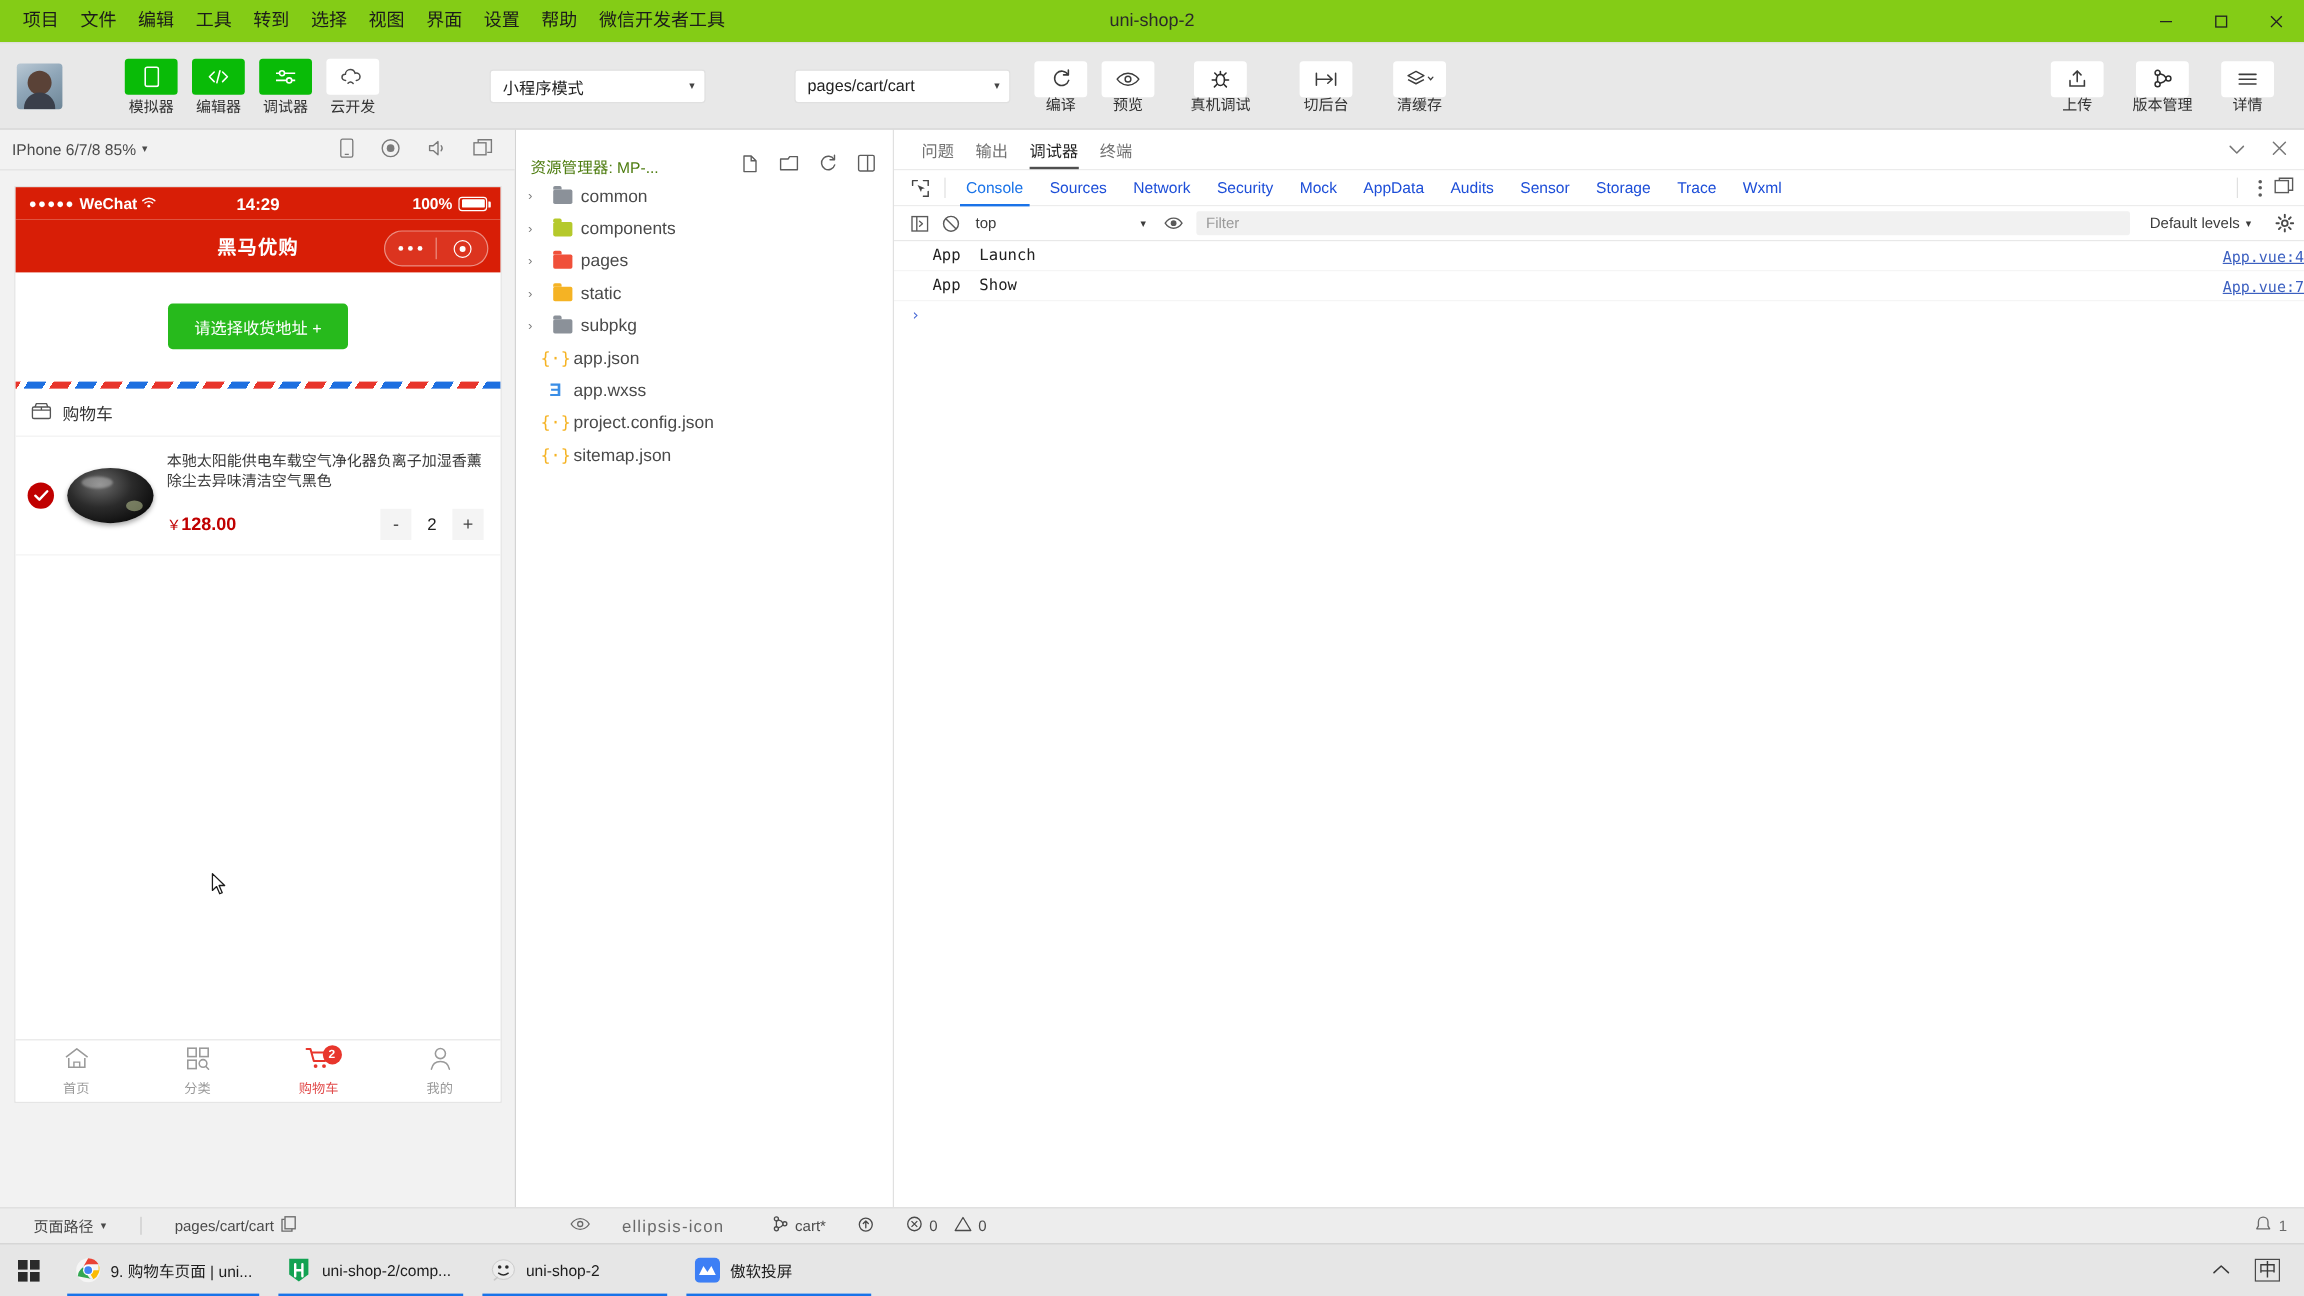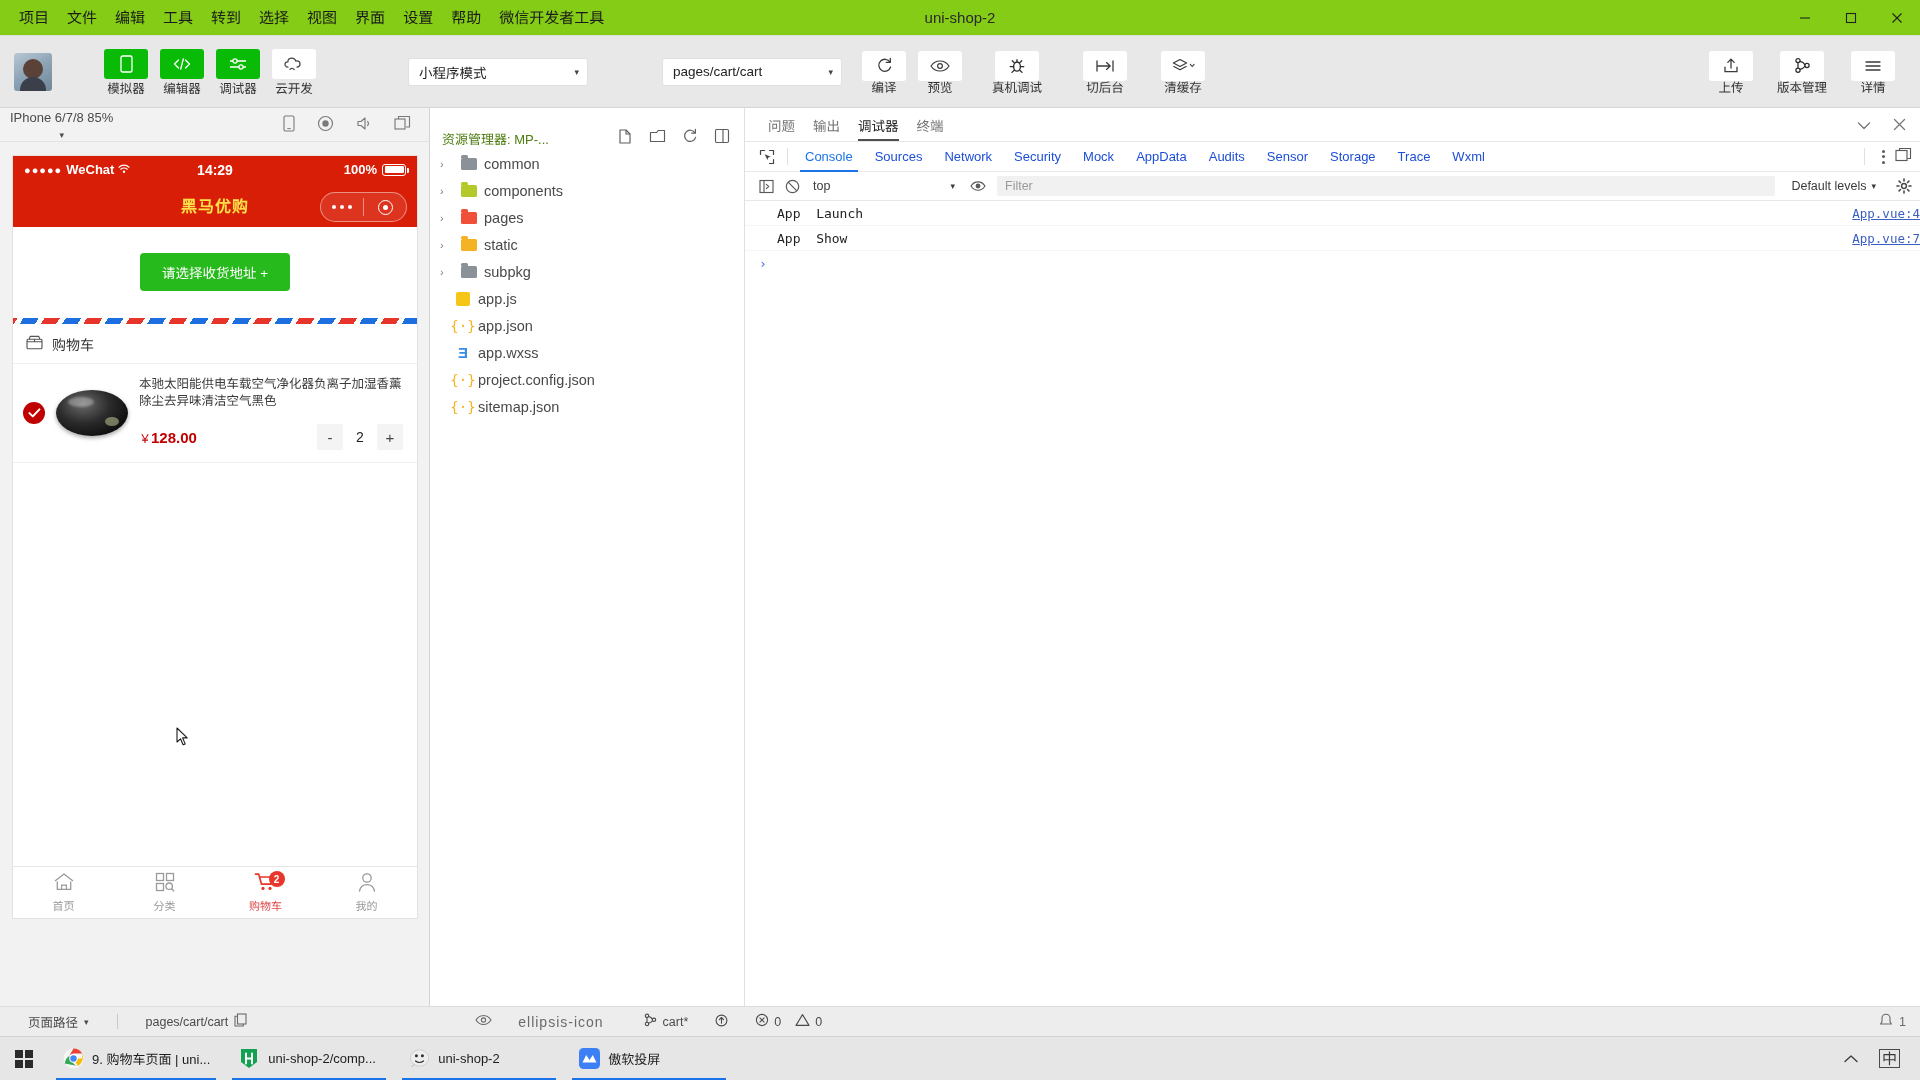--- a/index.html
+++ b/index.html
@@ -86,21 +86,21 @@
   
   .sim-pane {
     width: 430px; flex: 0 0 430px; background: #f2f2f2; display: flex; flex-direction: column;
     border-right: 1px solid #d4d4d4;
   }
   .sim-head {
     height: 34px; display: flex; align-items: center; padding: 0 10px;
     background: #f2f2f2; font-size: 13px; color: #4b4b4b; flex: 0 0 34px;
     border-bottom: 1px solid #e2e2e2;
   }
-  .sim-head .device { display:flex; align-items:center; gap:5px; cursor: default; flex-direction: column;}
+  .sim-head .device { display:flex; align-items:center; gap:5px; cursor: default;}
   .sim-head .icons { margin-left: auto; display: flex; gap: 22px; align-items: center; padding-right: 8px; color:#7a7a7a;}
   .sim-body { flex: 1 1 auto; position: relative; overflow: hidden; padding: 14px 13px; }
 
   .phone {
     width: 404px; height: 762px; background: #fff; position: relative;
     box-shadow: 0 0 0 1px #e2e2e2; display: flex; flex-direction: column;
   }
   .status-bar {
     height: 27px; background: #d81e06; display: flex; align-items: center;
     padding: 0 11px; color: #fff; font-size: 13px; font-weight: bold; flex: 0 0 27px;
@@ -113,21 +113,21 @@
     width: 24px; height: 12px; border: 1.5px solid #fff; border-radius: 3px;
     position: relative; display:flex; align-items:center; padding:1.5px;
   }
   .batt:after { content:""; position:absolute; right:-4px; top:3.5px; width:2px; height:5px; background:#fff; border-radius:0 1px 1px 0;}
   .batt i { display:block; width:100%; height:100%; background:#fff; border-radius:1px; }
 
   .nav-bar {
     height: 44px; background: #d81e06; display: flex; align-items: center;
     justify-content: center; position: relative; flex: 0 0 44px;
   }
-  .nav-title { color: #fde047; font-size: 16px; font-weight: bold; letter-spacing: 1px;}
+  .nav-title { color: #ffffff; font-size: 16px; font-weight: bold; letter-spacing: 1px;}
   .capsule {
     position: absolute; right: 10px; top: 9px; width: 87px; height: 30px;
     border: 1px solid rgba(255,255,255,.45); border-radius: 15px;
     display: flex; align-items: center; background: rgba(255,255,255,.10);
   }
   .capsule .c-dots { flex:1; display:flex; justify-content:center; gap:3.5px; }
   .capsule .c-dots span { width:4.5px; height:4.5px; border-radius:50%; background:#fff;}
   .capsule .c-div { width:1px; height:18px; background: rgba(255,255,255,.45); }
   .capsule .c-target { flex:1; display:flex; justify-content:center;}
   .c-target i {
@@ -742,26 +742,20 @@
           </div>
           <div class="node">
             <span class="chev">›</span>
             <span class="ficon">
               <span class="fold" style="background:#8b9199"></span>
             </span>
             <span class="fname">subpkg</span>
           </div>
           <div class="node file">
             <span class="ficon">
-              <span style="display:block;width:14px;height:14px;border-radius:2px;background:#f5c518"></span>
-            </span>
-            <span class="fname">app.js</span>
-          </div>
-          <div class="node file">
-            <span class="ficon">
               <span style="color:#f5b324;font-size:14px;font-family:'DejaVu Sans Mono',monospace">{·}</span>
             </span>
             <span class="fname">app.json</span>
           </div>
           <div class="node file">
             <span class="ficon">
               <span style="color:#3a8ee6;font-size:15px;font-weight:bold">Ǝ</span>
             </span>
             <span class="fname">app.wxss</span>
           </div>

